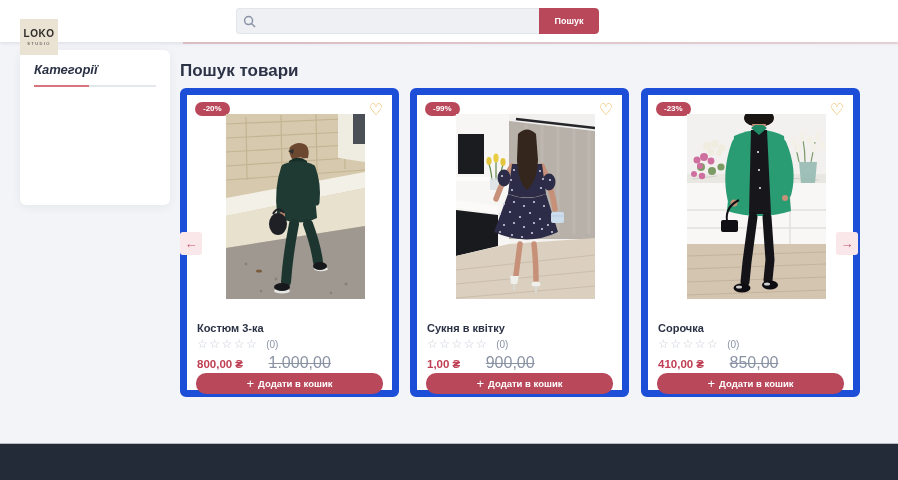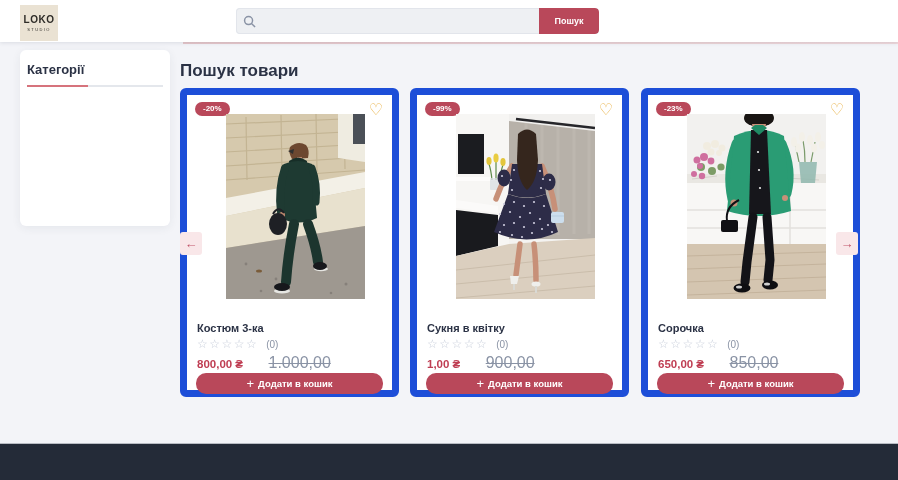--- a/index.html
+++ b/index.html
@@ -10,21 +10,21 @@
     font-family: "Liberation Sans", sans-serif;
     overflow: hidden;
   }
 
   
   .header {
     position:absolute; top:0; left:0; right:0; height:42px;
     background:#ffffff; box-shadow:0 1px 4px rgba(40,50,70,.12); z-index:5;
   }
   .logo {
-    position:absolute; left:20px; top:5px; width:38px; height:36px;
+    position:absolute; left:20px; top:19px; width:38px; height:36px;
     background:#eae2d3; display:flex; flex-direction:column;
     align-items:center; justify-content:center; cursor:pointer;
   }
   .logo-title { font-size:10px; font-weight:bold; letter-spacing:.5px; color:#2e2c28; line-height:1; }
   .logo-sub { font-size:4px; letter-spacing:1.4px; color:#2e2c28; margin-top:2px; }
 
   .search {
     position:absolute; left:236px; top:8px; width:363px; height:26px;
     display:flex; align-items:stretch; background:#eef0f3;
     box-shadow: inset 0 0 0 1px #e2e5eb; border-radius:4px; overflow:hidden;
@@ -47,23 +47,24 @@
   .chev { width:0; height:0; border-left:3px solid transparent; border-right:3px solid transparent; border-top:4px solid #55606e; }
   .hic { display:flex; align-items:center; cursor:pointer; }
 
   .topline {
     position:absolute; left:183px; right:0; top:42px; height:2px;
     background:linear-gradient(to right,#e5c6ca,#f0dadd); z-index:4;
   }
 
   
   .sidebar {
-    position:absolute; left:20px; top:50px; width:150px; height:176px;
+    position:absolute; left:20px; top:50px; width:150px; height:155px;
     background:#fff; border-radius:6px; box-shadow:0 2px 10px rgba(40,50,70,.07);
-    padding:12px 7px;
+    padding:12px 14px;
+    font-style:italic;
   }
   .sidebar h2 { font-size:13px; font-weight:bold; color:#2b3245; }
   .underline { margin-top:8px; height:2px; background:#e4e7ec; position:relative; }
   .underline span { position:absolute; left:0; top:0; height:2px; width:45%; background:#d6737c; }
   .sidebar ul { list-style:none; margin-top:9px; }
   .sidebar li { font-size:10px; font-weight:bold; color:#39415a; padding:5px 0; cursor:pointer; }
 
   
   .main-title { position:absolute; left:180px; top:61px; font-size:17px; font-weight:bold; color:#2b3245; }
 
@@ -387,21 +388,21 @@
       <ellipse cx="83" cy="171" rx="8" ry="4.5" fill="#0e0e12"></ellipse>
       <ellipse cx="80" cy="170" rx="3" ry="1.5" fill="#cfcfcf"></ellipse>
     </svg>
   </div>
   <h3 class="ptitle">Сорочка</h3>
   <div class="rating">
     <span>☆</span><span>☆</span><span>☆</span><span>☆</span><span>☆</span>
     <span class="count">(0)</span>
   </div>
   <div class="prices">
-    <span class="price">650,00 ₴</span>
+    <span class="price">410,00 ₴</span>
     <span class="old">850,00</span>
   </div>
   <button class="addbtn">
     <span class="plus">+</span>
     <span>Додати в кошик</span>
   </button>
 </article>
 
 <button class="arrow left">←</button>
 <button class="arrow right">→</button>

